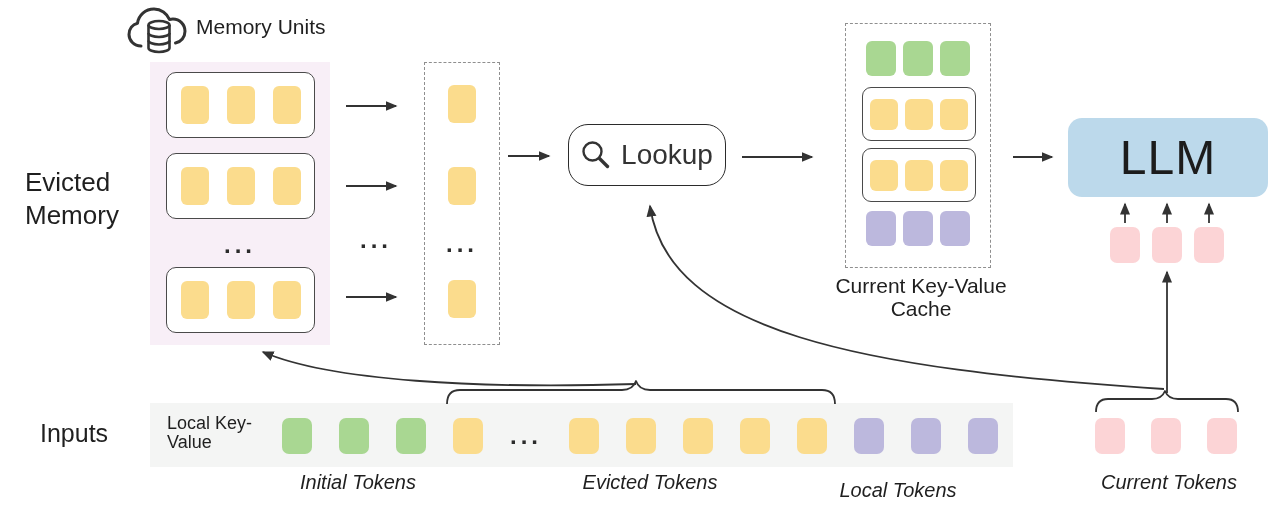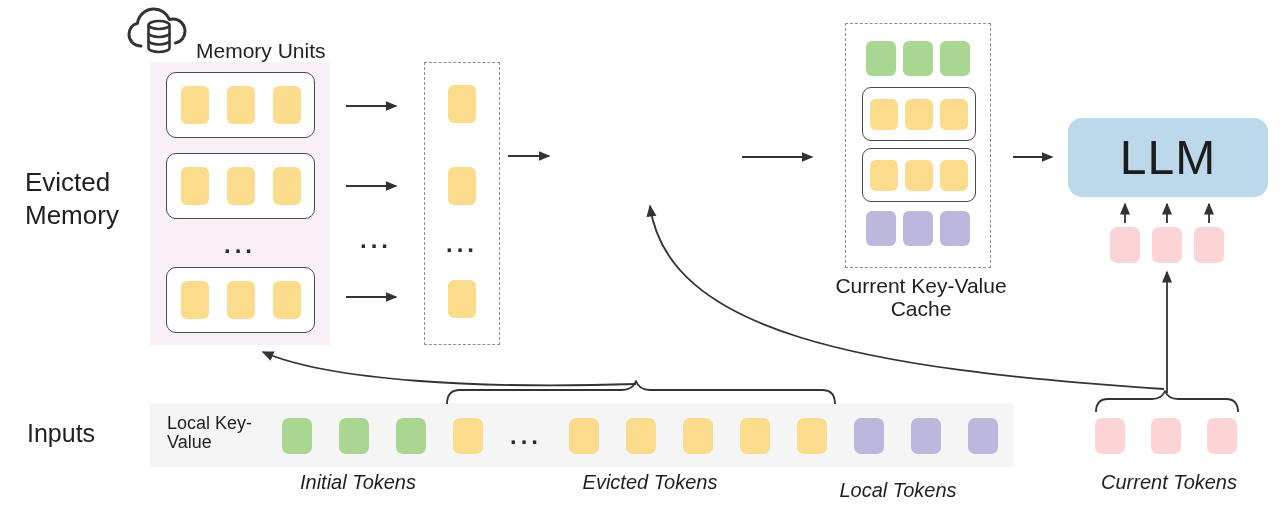--- a/index.html
+++ b/index.html
@@ -63,25 +63,25 @@
 
   
   .strip{left:150px;top:403px;width:863px;height:64px;background:var(--strip-bg);}
   .strip-row{left:282px;top:418px;display:flex;gap:27px;align-items:center;}
   .tok-group{display:flex;gap:27px;}
   .strip-row .token,.cur-row .token{width:30px;height:36px;border-radius:7px;}
   .ellipsis-slot{width:32px;display:flex;align-items:center;justify-content:center;height:36px;}
   .cur-row{left:1095px;top:418px;display:flex;gap:26px;}
 
   
-  .t-memory-units{left:196px;top:15px;font-size:21px;margin-top:24px;}
+  .t-memory-units{left:196px;top:15px;font-size:21px;}
   .t-rep{left:383px;top:1px;width:160px;text-align:center;font-size:20px;line-height:26px;}
   .t-context{left:25px;top:166px;width:125px;font-size:26px;line-height:33px;}
   .t-cache{left:826px;top:274px;width:190px;text-align:center;font-size:21px;line-height:23px;}
-  .t-inputs{left:27px;top:419px;font-size:25px;}
+  .t-inputs{left:40px;top:419px;font-size:25px;}
   .t-pastkv{left:167px;top:414px;width:106px;font-size:18px;line-height:19px;}
   .t-bottom{top:471px;font-size:20px;transform:translateX(-50%);white-space:nowrap;font-style:italic;}
 
   svg.overlay{position:absolute;left:0;top:0;pointer-events:none;}
   .stroke-line{stroke:var(--line);fill:none;}
 </style>
 </head>
 <body>
 
 <div class="stage">
@@ -122,20 +122,27 @@
 
   <div class="abs dots" style="left:348px;top:225px;width:56px;height:30px;">...</div>
 
   <div class="abs rep-box">
     <div class="rep-token" style="top:22px;"></div>
     <div class="rep-token" style="top:104px;"></div>
     <div class="abs dots" style="left:0;top:158px;width:100%;height:45px;">...</div>
     <div class="rep-token" style="top:217px;"></div>
   </div>
 
+  <div class="abs lookup">
+    <svg width="30" height="30" viewBox="0 0 30 30">
+      <circle cx="11.5" cy="11.5" r="9" fill="none" stroke="#333" stroke-width="2.4"></circle>
+      <line x1="18.5" y1="18.5" x2="26.5" y2="26.5" stroke="#333" stroke-width="3.4" stroke-linecap="round"></line>
+    </svg>
+    <span class="lookup-text">Lookup</span>
+  </div>
 
   <div class="abs cache-box">
     <div class="cache-row g-green" style="top:17px;">
         <div class="token"></div>
         <div class="token"></div>
         <div class="token"></div>
       </div>
     <div class="cache-unit g-yellow" style="top:63px;">
         <div class="token"></div>
         <div class="token"></div>

